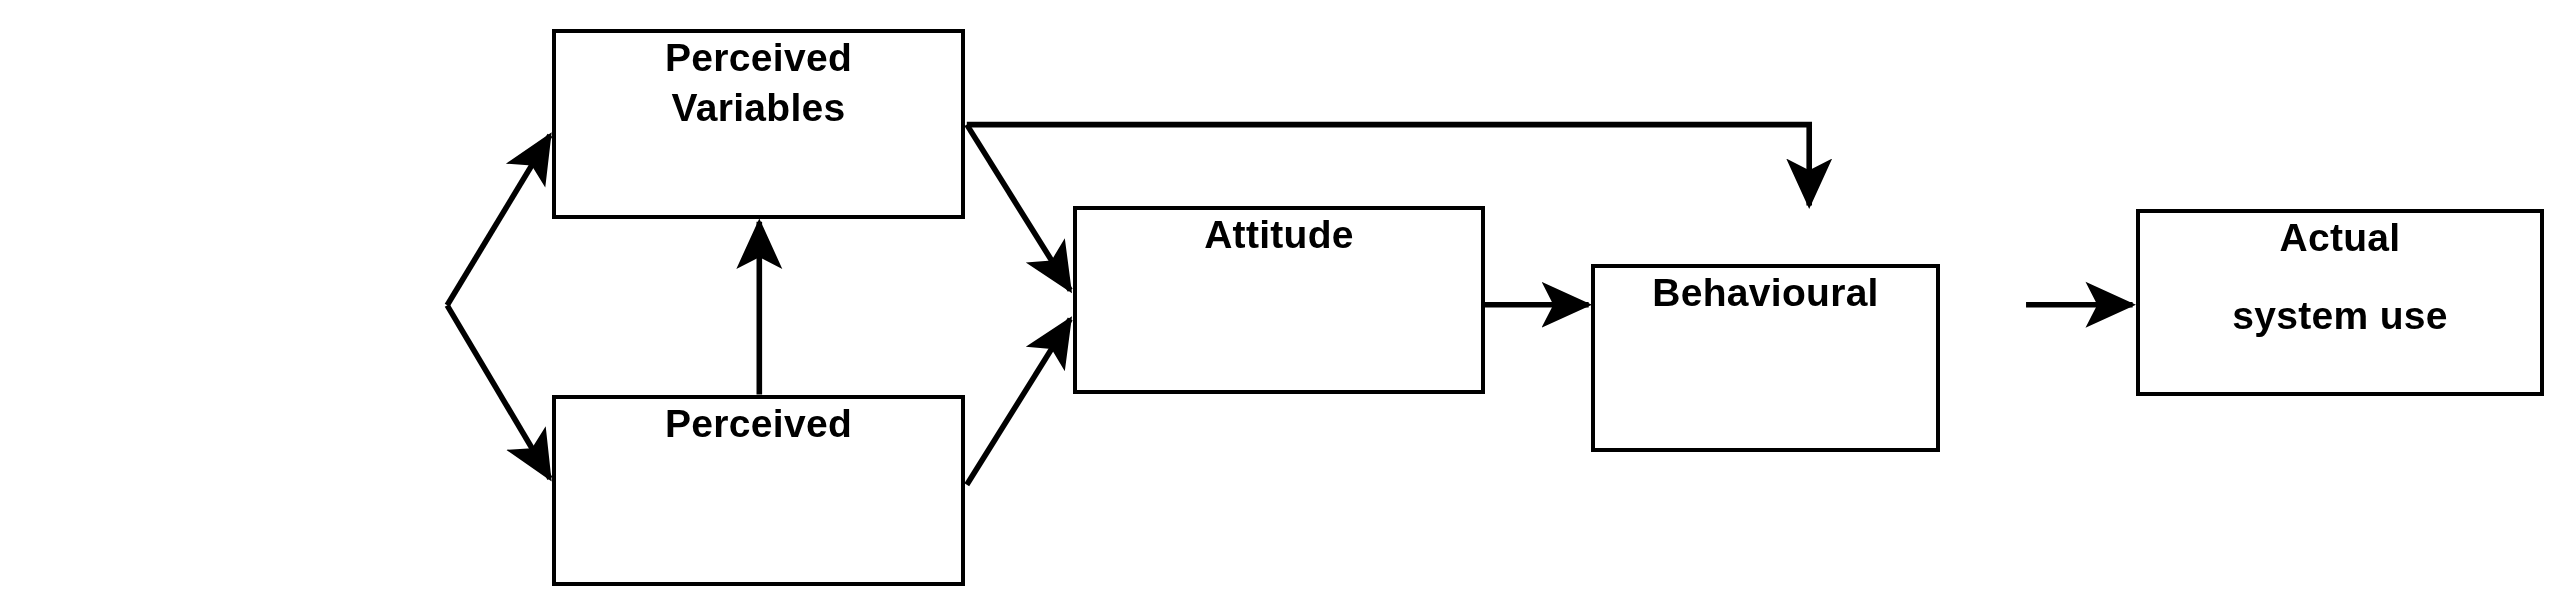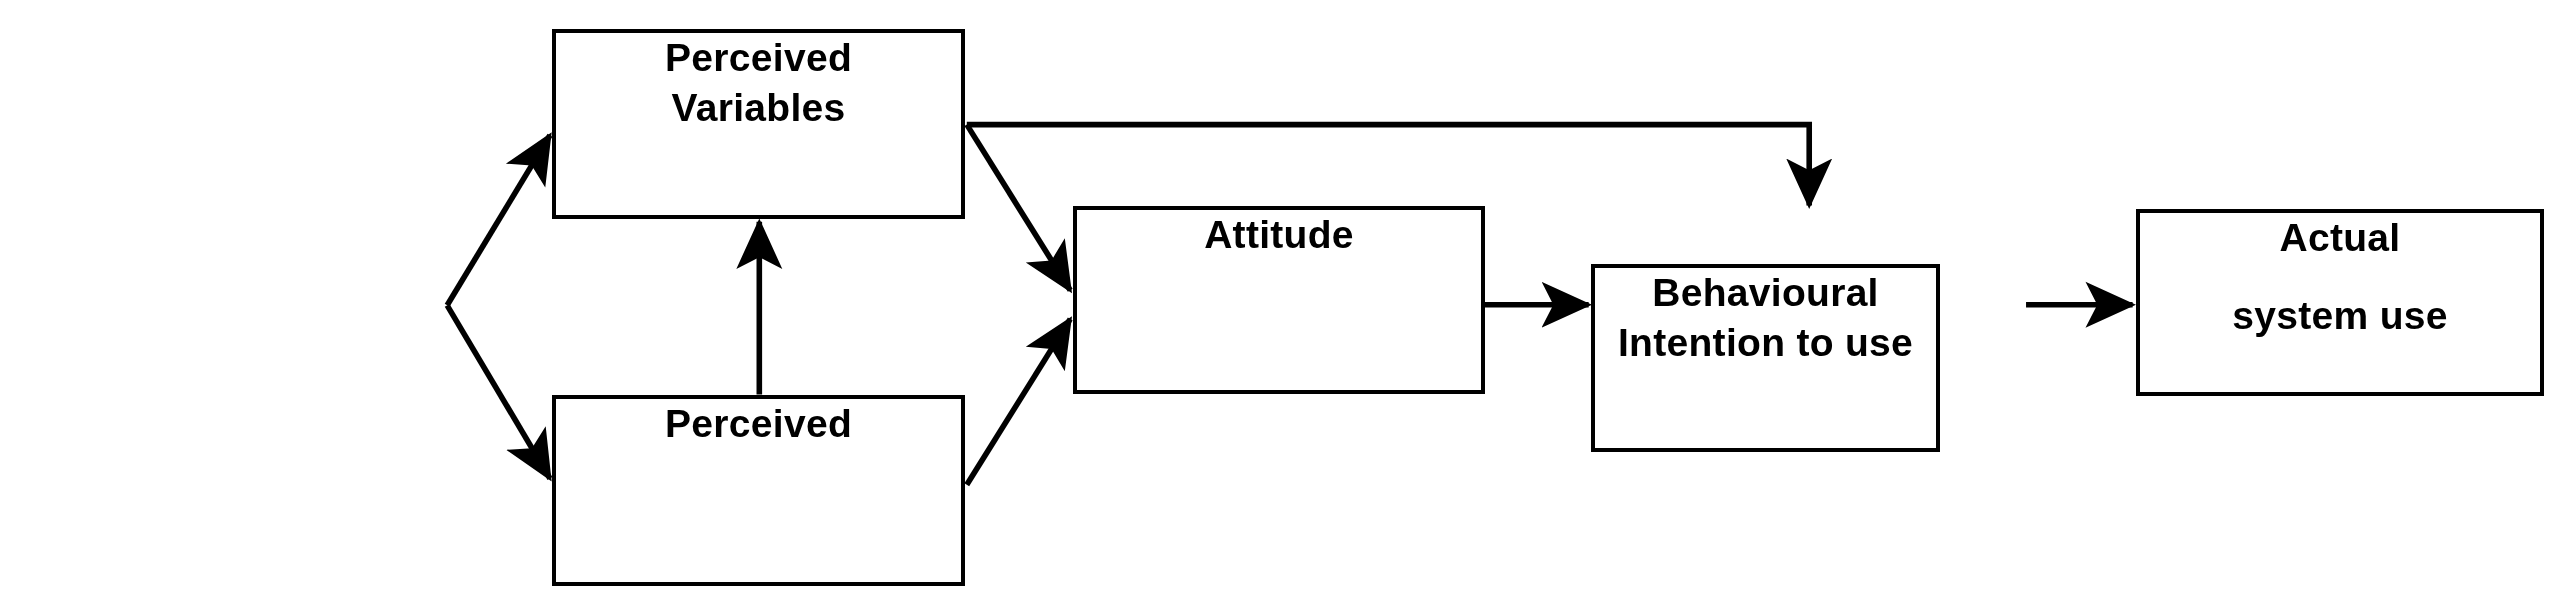--- a/index.html
+++ b/index.html
@@ -90,21 +90,20 @@
   <div class="node" id="node-perceived-ease-of-use">
     <span class="node-line">Perceived</span>
   </div>
 
   <div class="node" id="node-attitude-toward-using">
     <span class="node-line">Attitude</span>
   </div>
 
   <div class="node" id="node-behavioural-intention">
     <span class="node-line">Behavioural</span>
-    <span class="node-line">Intention to use</span>
   </div>
 
   <div class="node" id="node-actual-system-use">
     <span class="node-line">Actual</span>
     <span class="node-line">system use</span>
   </div>
 
 </div>
 
 

